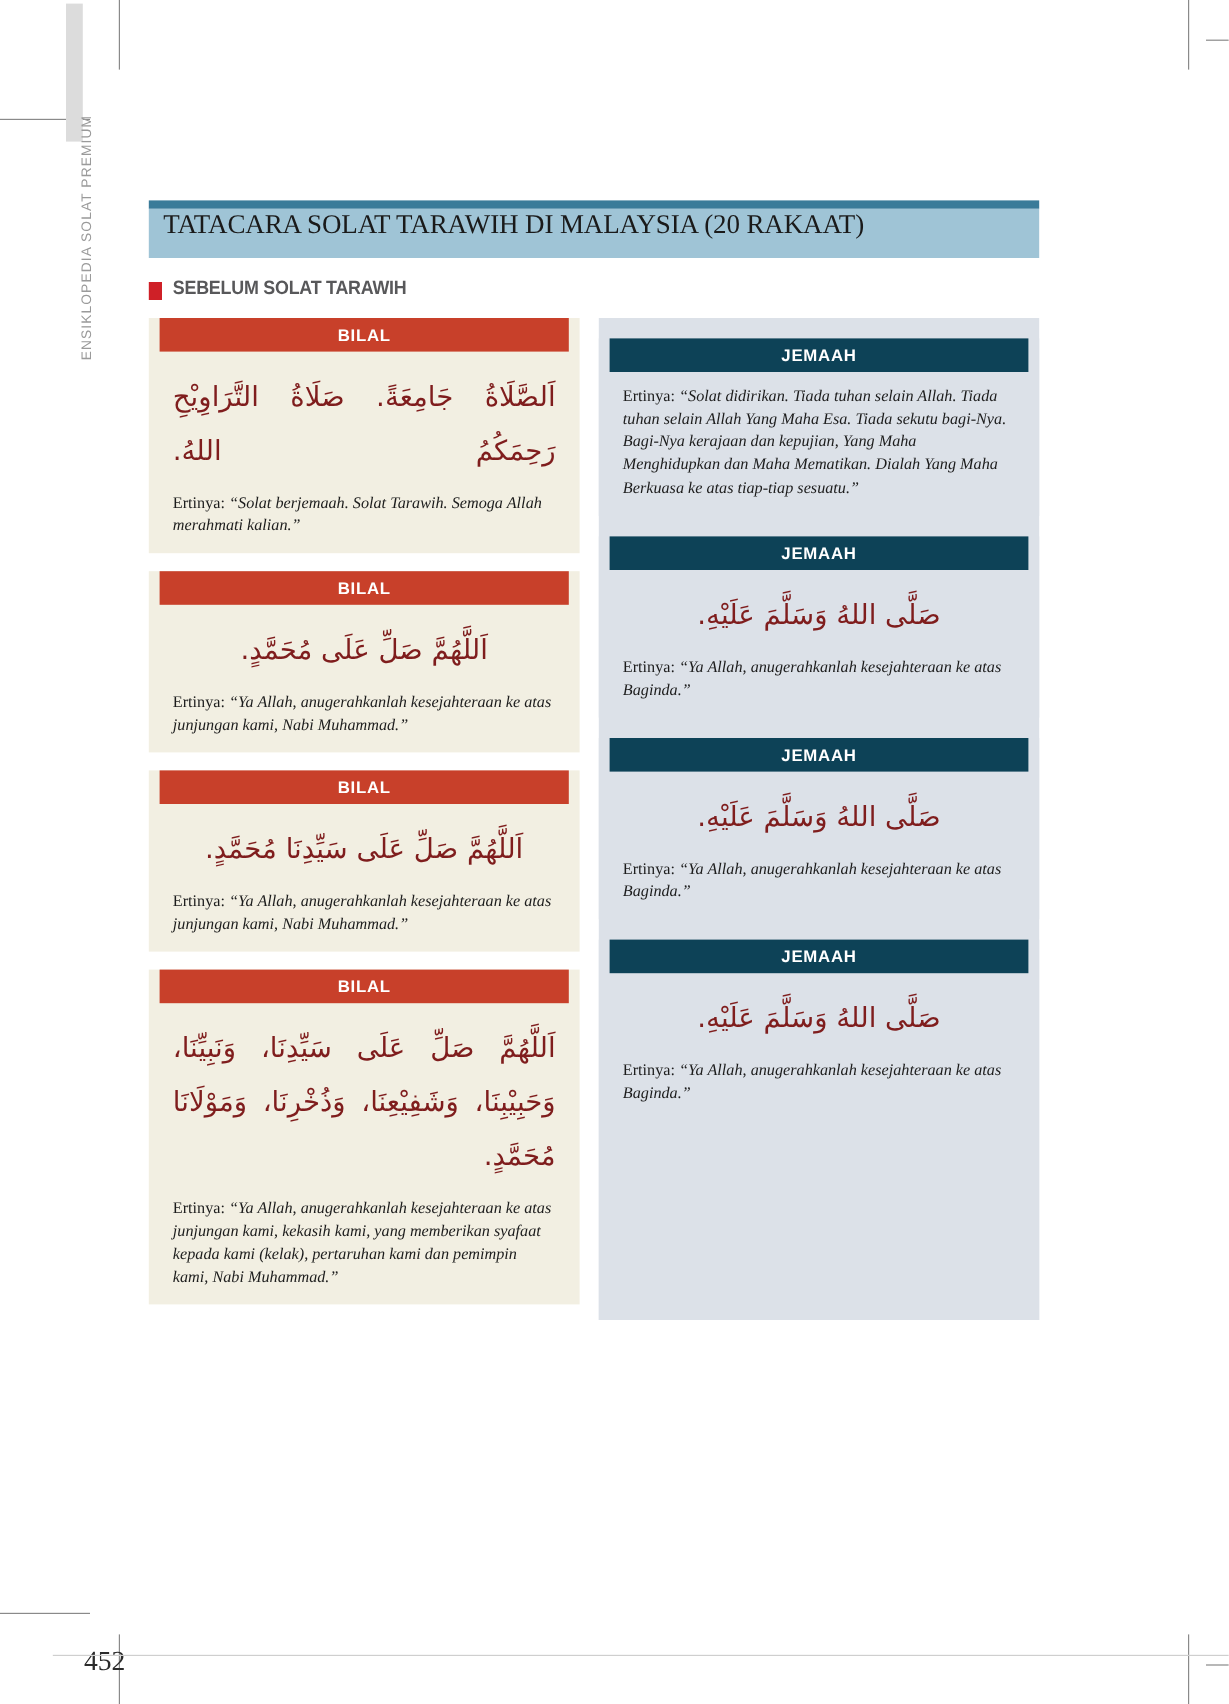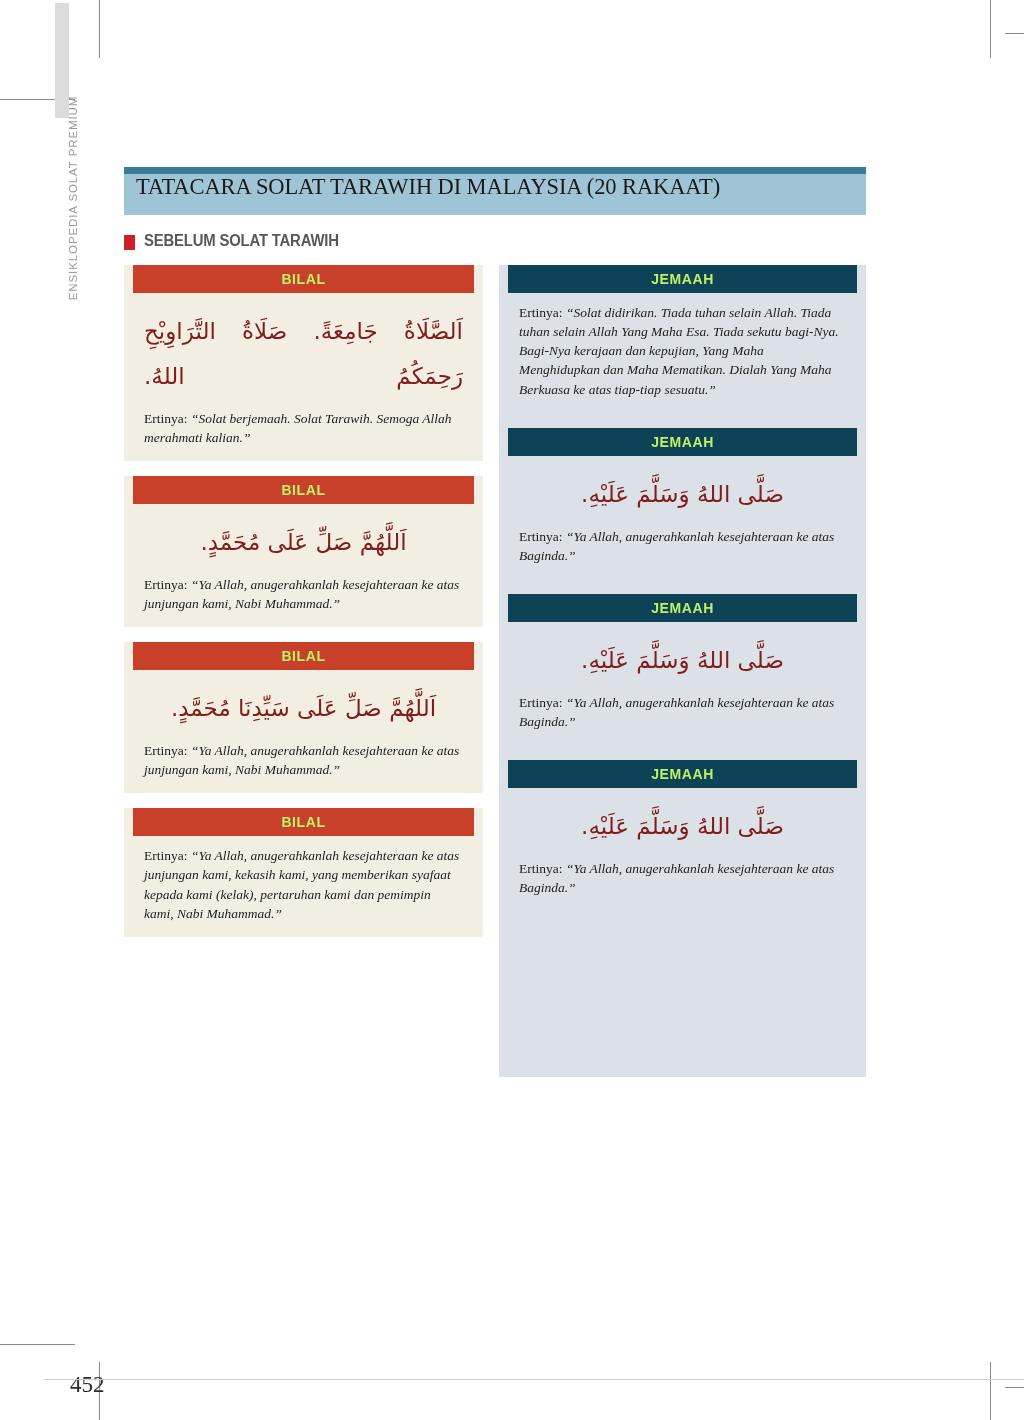--- a/index.html
+++ b/index.html
@@ -141,33 +141,34 @@
     box-sizing: border-box;
     padding: 0 0 14px 0;
   }
   .panel-bilal {
     background: #f2efe2;
     margin-bottom: 15px;
   }
   .panel-jemaah {
     background: #dce1e8;
     margin-bottom: 15px;
+    margin-top: 17px;
   }
   .panel:last-child { margin-bottom: 0; }
 
   .band {
     height: 28px;
     display: flex;
     align-items: center;
     justify-content: center;
     font-family: "Liberation Sans", sans-serif;
     font-weight: bold;
     font-size: 14px;
     letter-spacing: 0.6px;
-    color: #bef264;
+    color: #ffffff;
     margin: 0 9px;
   }
   .band-bilal  { background: #c8402a; }
   .band-jemaah { background: #0d4257; }
 
   .arabic {
     direction: rtl;
     text-align: justify;
     font-family: "DejaVu Sans", sans-serif;
     font-size: 23px;
@@ -245,20 +246,21 @@
         <div class="band band-bilal">BILAL</div>
         <div class="arabic center">اَللَّهُمَّ صَلِّ عَلَى سَيِّدِنَا مُحَمَّدٍ.</div>
         <div class="ertinya">
           <span class="lead">Ertinya:</span>
           <span class="quote"> “Ya Allah, anugerahkanlah kesejahteraan ke atas junjungan kami, Nabi Muhammad.”</span>
         </div>
       </div>
 
       <div class="panel panel-bilal">
         <div class="band band-bilal">BILAL</div>
+        <div class="arabic stretch">اَللَّهُمَّ صَلِّ عَلَى سَيِّدِنَا، وَنَبِيِّنَا، وَحَبِيْبِنَا، وَشَفِيْعِنَا، وَذُخْرِنَا، وَمَوْلَانَا مُحَمَّدٍ.</div>
         <div class="ertinya">
           <span class="lead">Ertinya:</span>
           <span class="quote"> “Ya Allah, anugerahkanlah kesejahteraan ke atas junjungan kami, kekasih kami, yang memberikan syafaat kepada kami (kelak), pertaruhan kami dan pemimpin kami, Nabi Muhammad.”</span>
         </div>
       </div>
 
     </div>
 
     <div class="col-jemaah">
 

